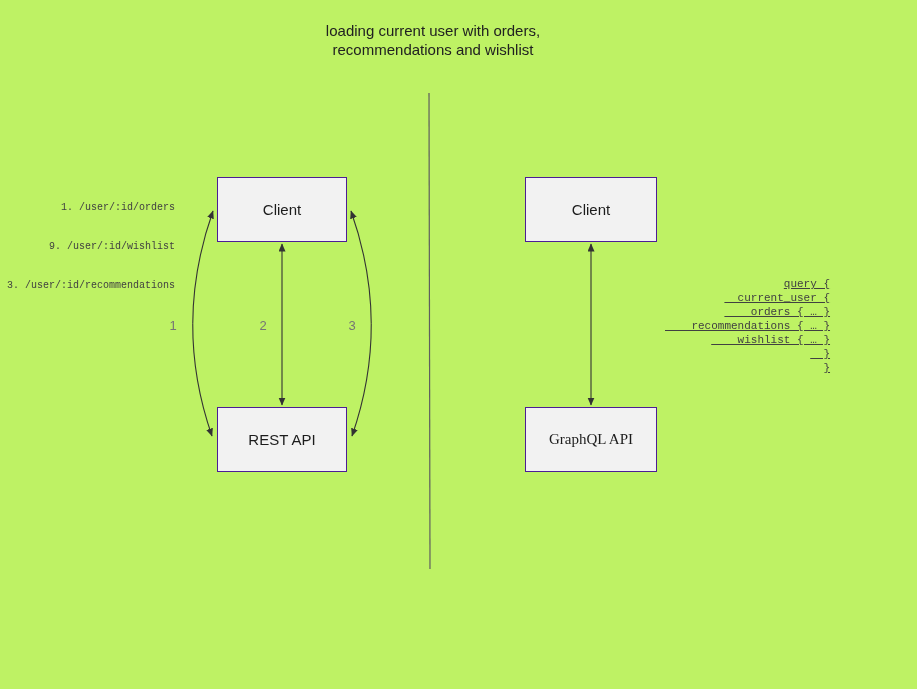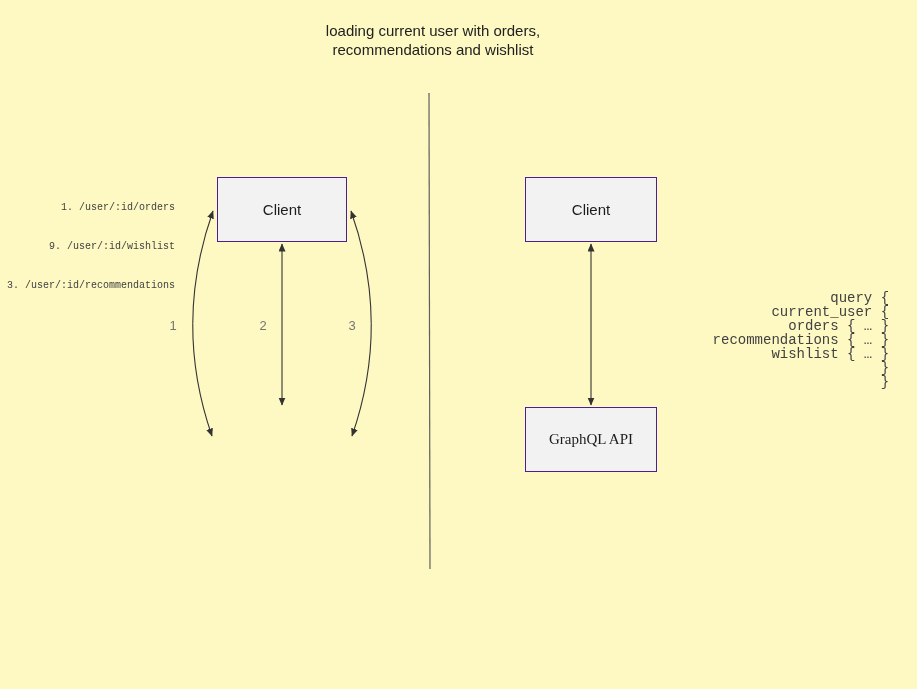--- a/index.html
+++ b/index.html
@@ -4,21 +4,21 @@
 <style>
   html, body {
     margin: 0;
     padding: 0;
     background: #ffffff;
   }
   .canvas {
     position: relative;
     width: 917px;
     height: 689px;
-    background: #fef9c3;
+    background: #bef264;
     overflow: hidden;
     font-family: "Liberation Sans", sans-serif;
   }
   .title {
     position: absolute;
     left: 0;
     top: 21px;
     width: 866px;
     text-align: center;
     font-size: 15px;
@@ -62,24 +62,25 @@
     left: 7px;
     top: 175px;
     font-size: 10px;
     line-height: 13px;
     white-space: pre;
   }
   .query {
     position: absolute;
     left: 665px;
     top: 277px;
-    margin: 14px;
-    font-size: 14px;
+    margin: 0;
+    font-size: 11px;
     line-height: 14px;
     white-space: pre;
+    text-decoration: underline;
   }
   .arrow-label {
     position: absolute;
     transform: translate(-50%, -50%);
     font-size: 13px;
     color: #757575;
   }
   #arrow-label-1 { left: 173px; top: 325px; }
   #arrow-label-2 { left: 263px; top: 325px; }
   #arrow-label-3 { left: 352px; top: 325px; }
@@ -119,20 +120,23 @@
     <path class="edge" d="M 371.25 323.75 Q 371 267.5 351 211" marker-end="url(#ah)"></path>
     <path class="edge" d="M 371.25 323.75 Q 371.5 380 352 436" marker-end="url(#ah)"></path>
 
     <path class="edge" d="M 591 324 L 591 244" marker-end="url(#ah)"></path>
     <path class="edge" d="M 591 324 L 591 405" marker-end="url(#ah)"></path>
   </svg>
 
   <div class="node-box" id="rest-client-box">
     <span>Client</span>
   </div>
+  <div class="node-box" id="rest-api-box">
+    <span>REST API</span>
+  </div>
 
   <div class="mono endpoints">
     <div>1. /user/:id/orders</div>
     <div>9. /user/:id/wishlist</div>
     <div>3. /user/:id/recommendations</div>
   </div>
 
   <div class="arrow-label" id="arrow-label-1">1</div>
   <div class="arrow-label" id="arrow-label-2">2</div>
   <div class="arrow-label" id="arrow-label-3">3</div>

